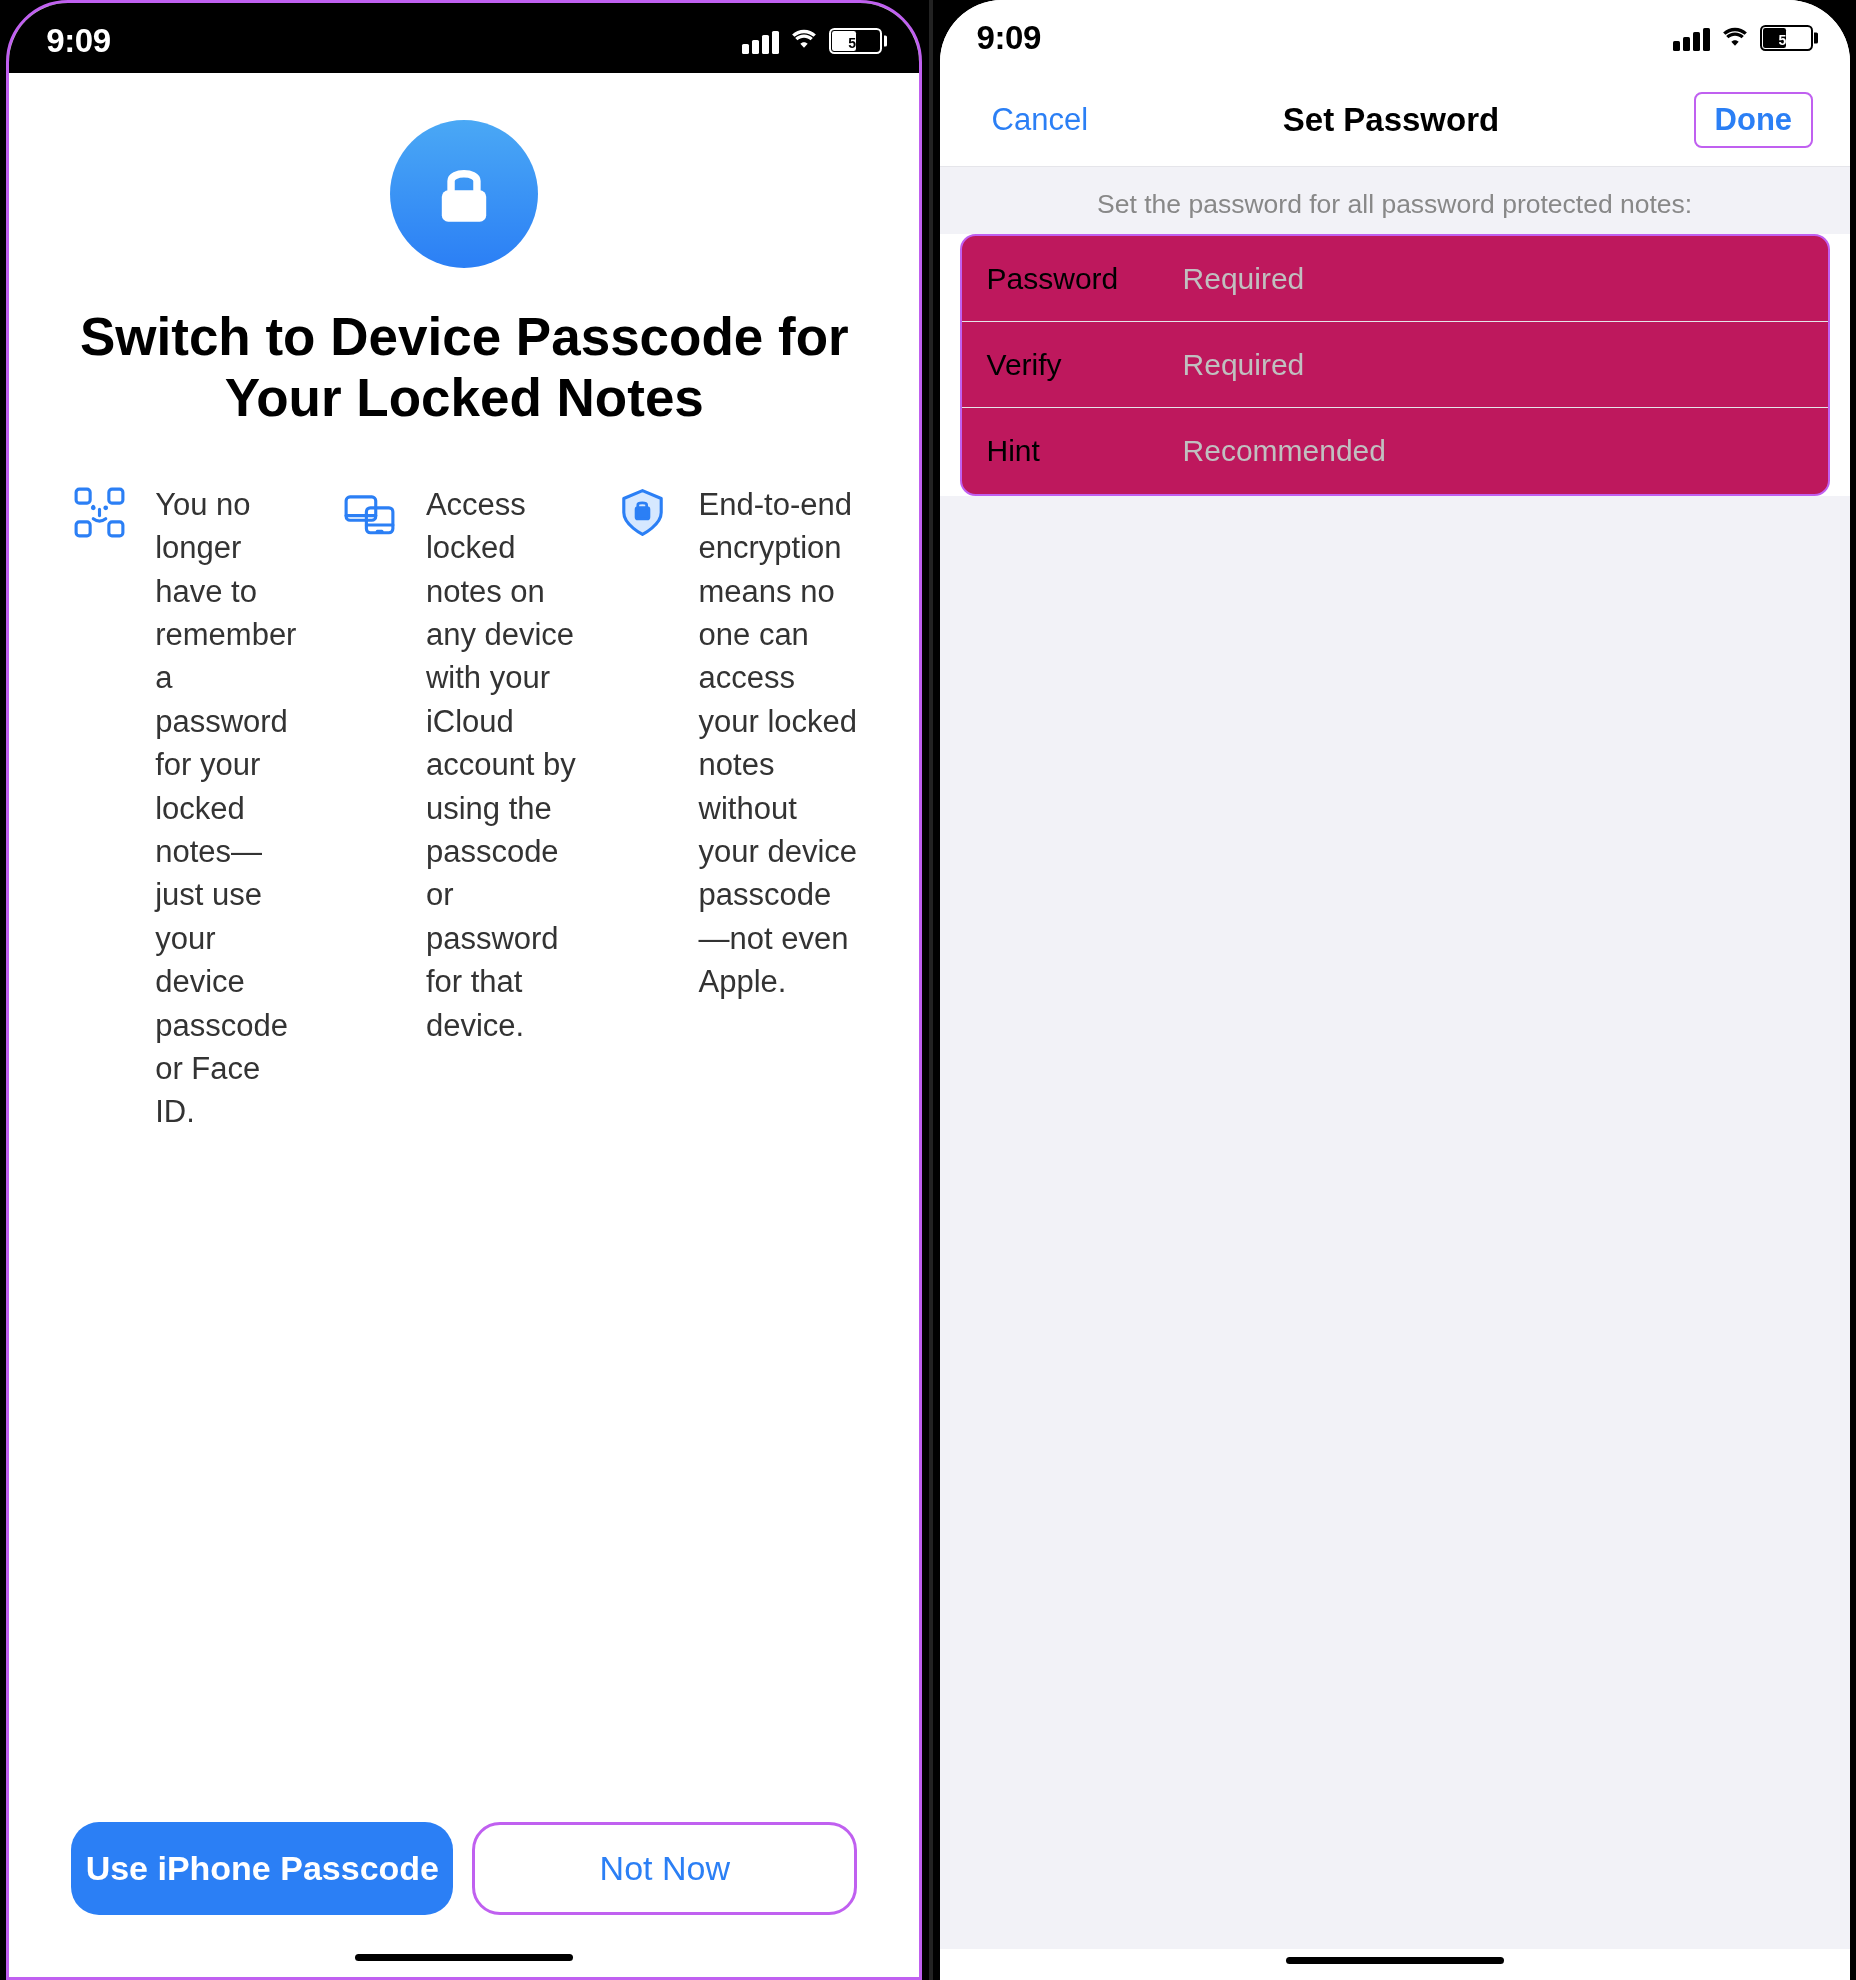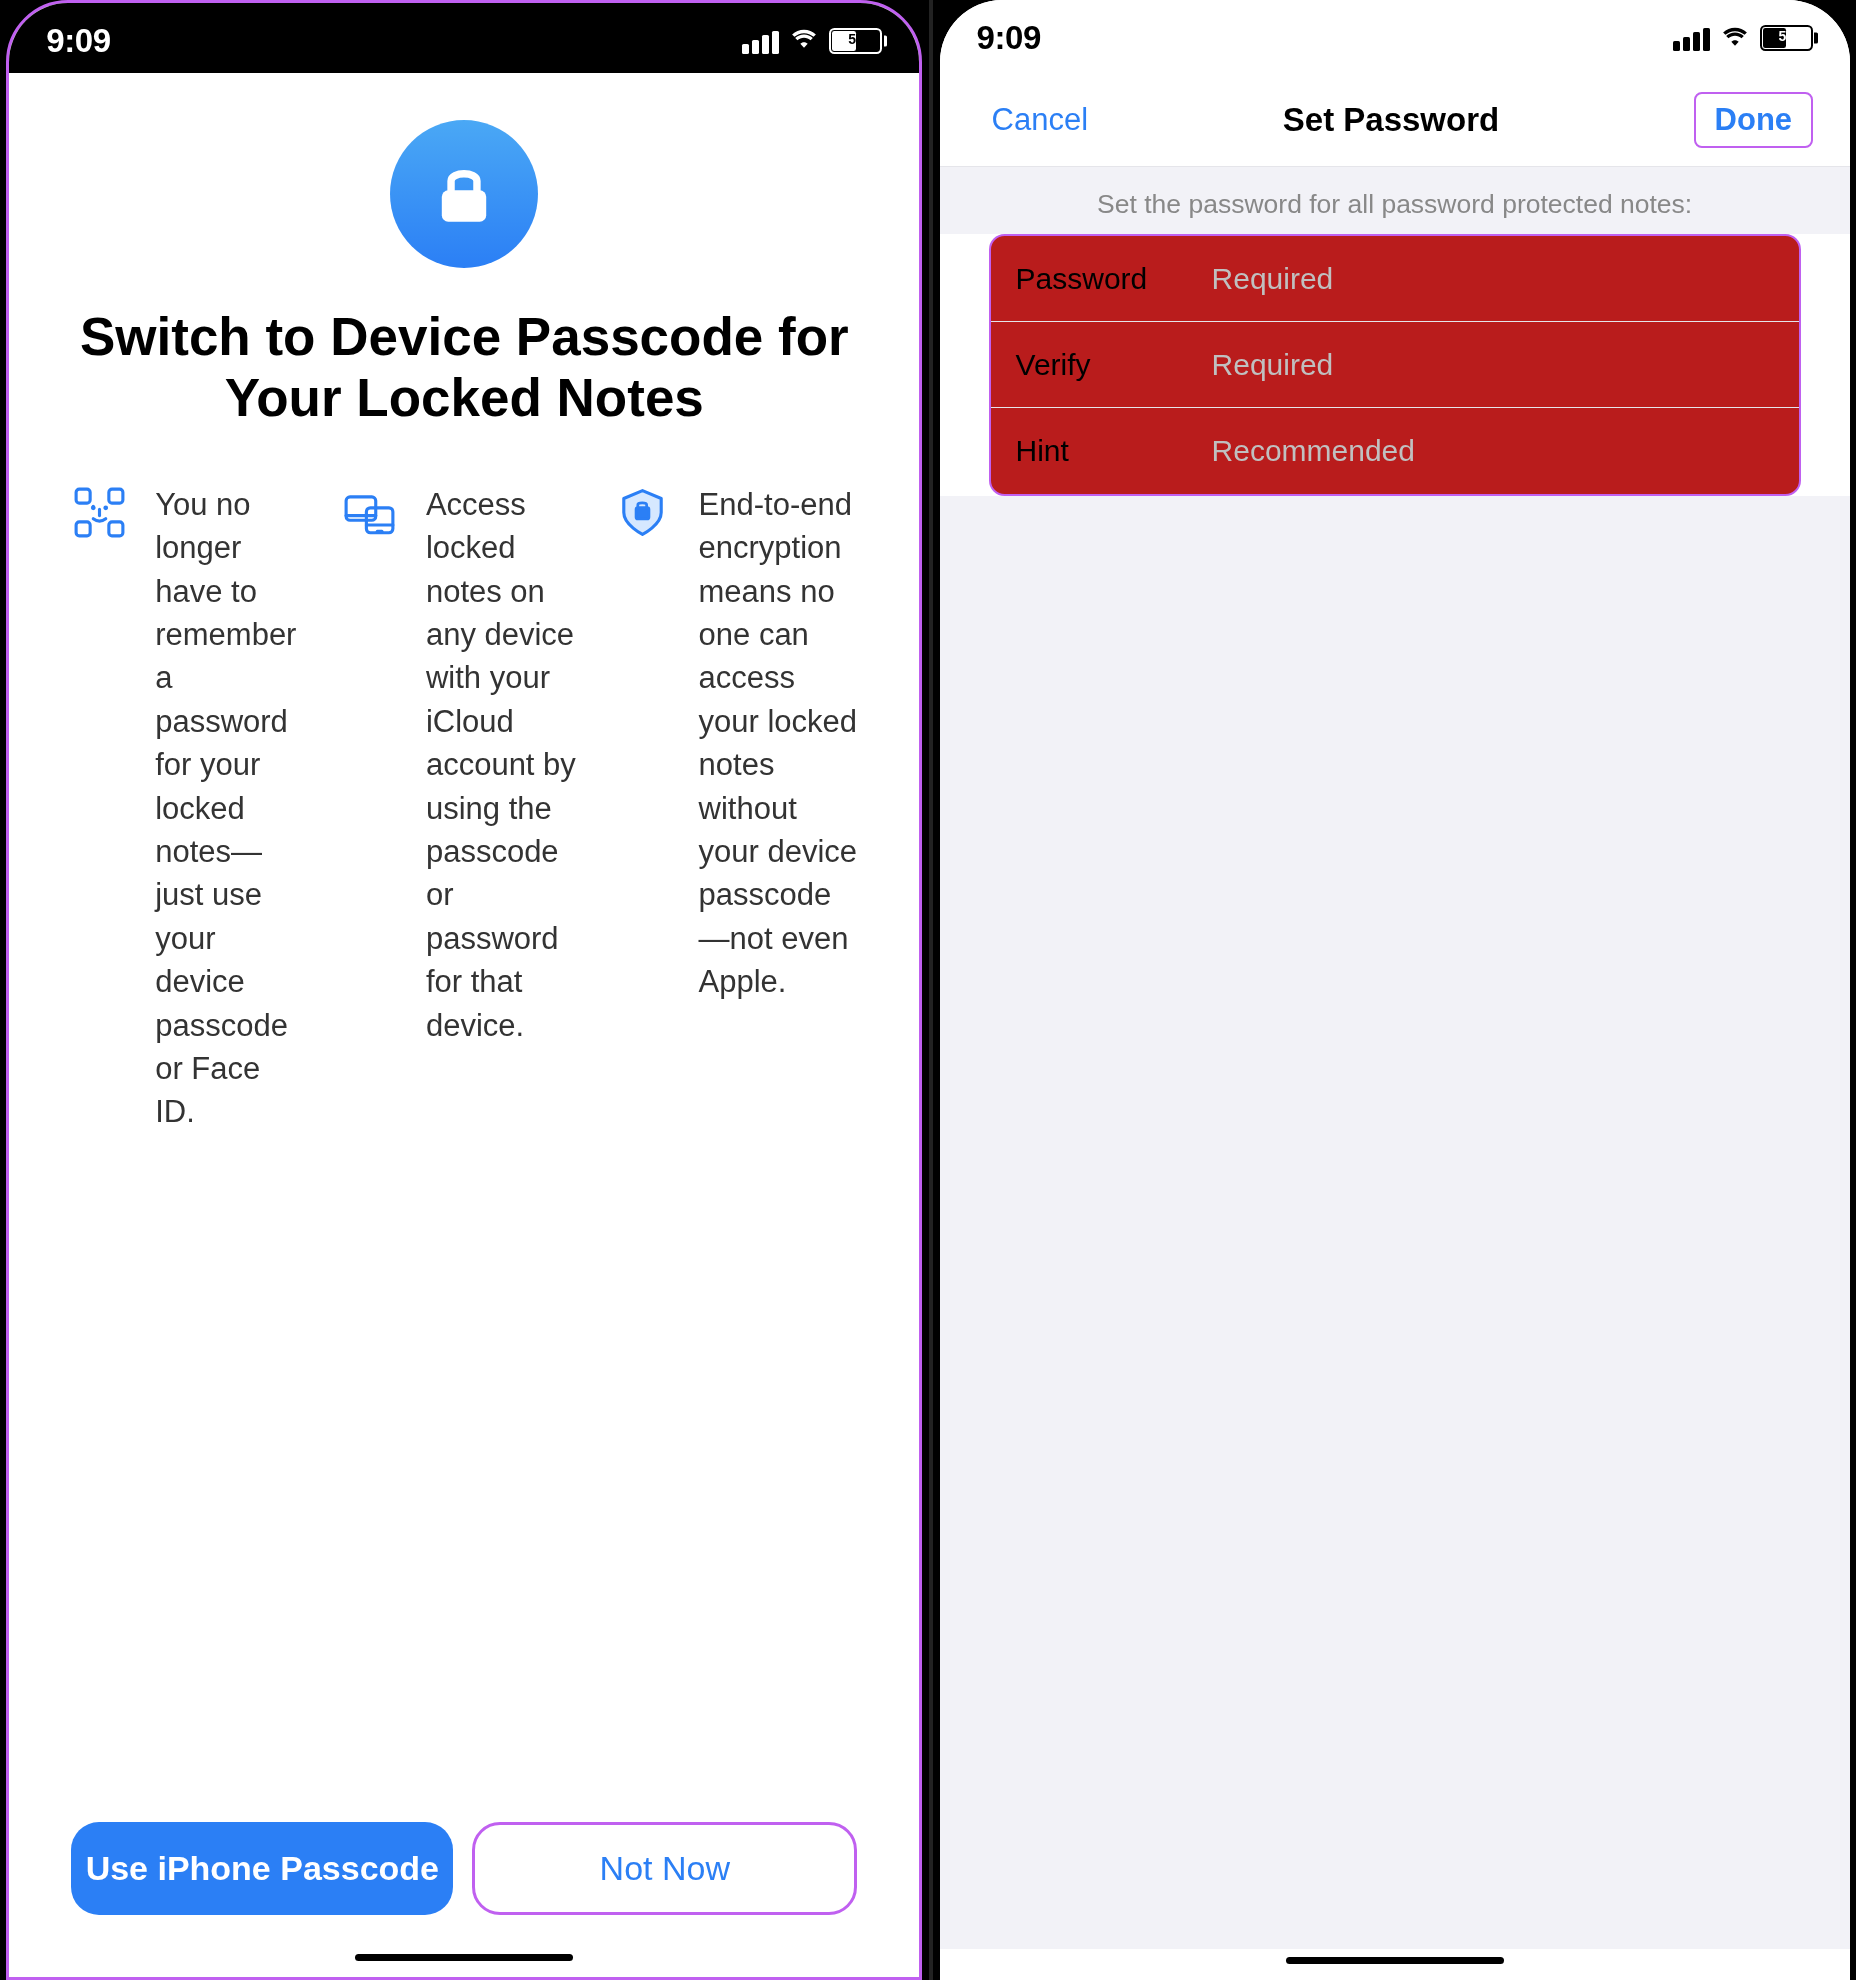--- a/index.html
+++ b/index.html
@@ -55,21 +55,21 @@
     .signal-bars span:nth-child(3) { height: 18.7px; }
     .signal-bars span:nth-child(4) { height: 23px; }
 
     .wifi-icon {
       font-size: 25px;
       color: #fff;
     }
 
     .battery {
       display: flex;
-      align-items: flex-start;
+      align-items: flex-end;
       border: 2.3px solid #fff;
       border-radius: 5.4px;
       padding: 1px;
       height: 26.5px;
       width: 53px;
       position: relative;
     }
     .battery::after {
       content: '';
       position: absolute;
@@ -269,24 +269,24 @@
       flex-shrink: 0;
     }
 
     .subtitle-text {
       font-size: 26.5px;
       color: #888;
       text-align: center;
     }
 
     .form-section {
-      background: #b91c1c;
+      background: #be185d;
       border: 2.3px solid #C060F0;
       border-radius: 15.6px;
-      margin: 0 49px;
+      margin: 0 20px;
       overflow: hidden;
       flex-shrink: 0;
     }
 
     .form-row {
       display: flex;
       align-items: center;
       padding: 0 25px;
       height: 86px;
       border-bottom: 1.2px solid #E5E5EA;

